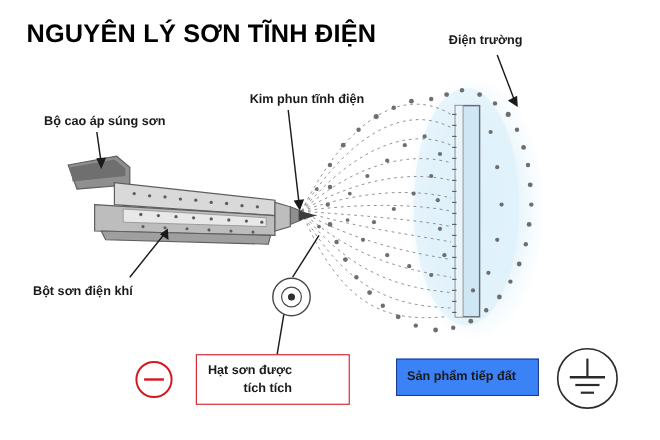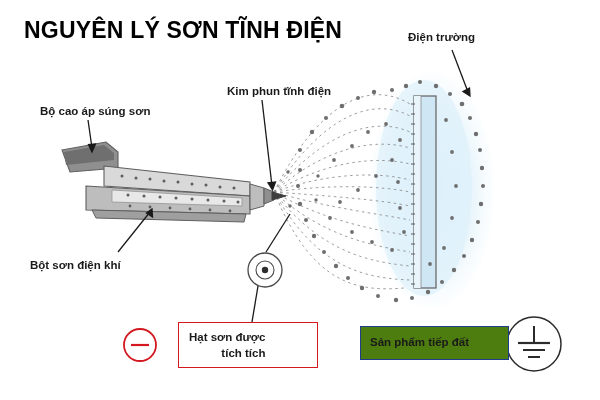--- a/index.html
+++ b/index.html
@@ -79,24 +79,24 @@
     font-weight: bold;
     color: #1a1a1a;
     line-height: 1.35;
     white-space: pre;
     text-align: right;
   }
   #box-ground {
     position: absolute;
     left: 360px;
     top: 326px;
-    width: 149px;
+    width: 130px;
     height: 34px;
     border: 1.6px solid #1f3d8f;
-    background: #4d7c0f;
+    background: #3b82f6;
     box-sizing: border-box;
   }
   #box-ground .inner {
     position: absolute;
     left: 9px;
     top: 9px;
     font-size: 11.5px;
     font-weight: bold;
     color: #1a1a1a;
     white-space: pre;

